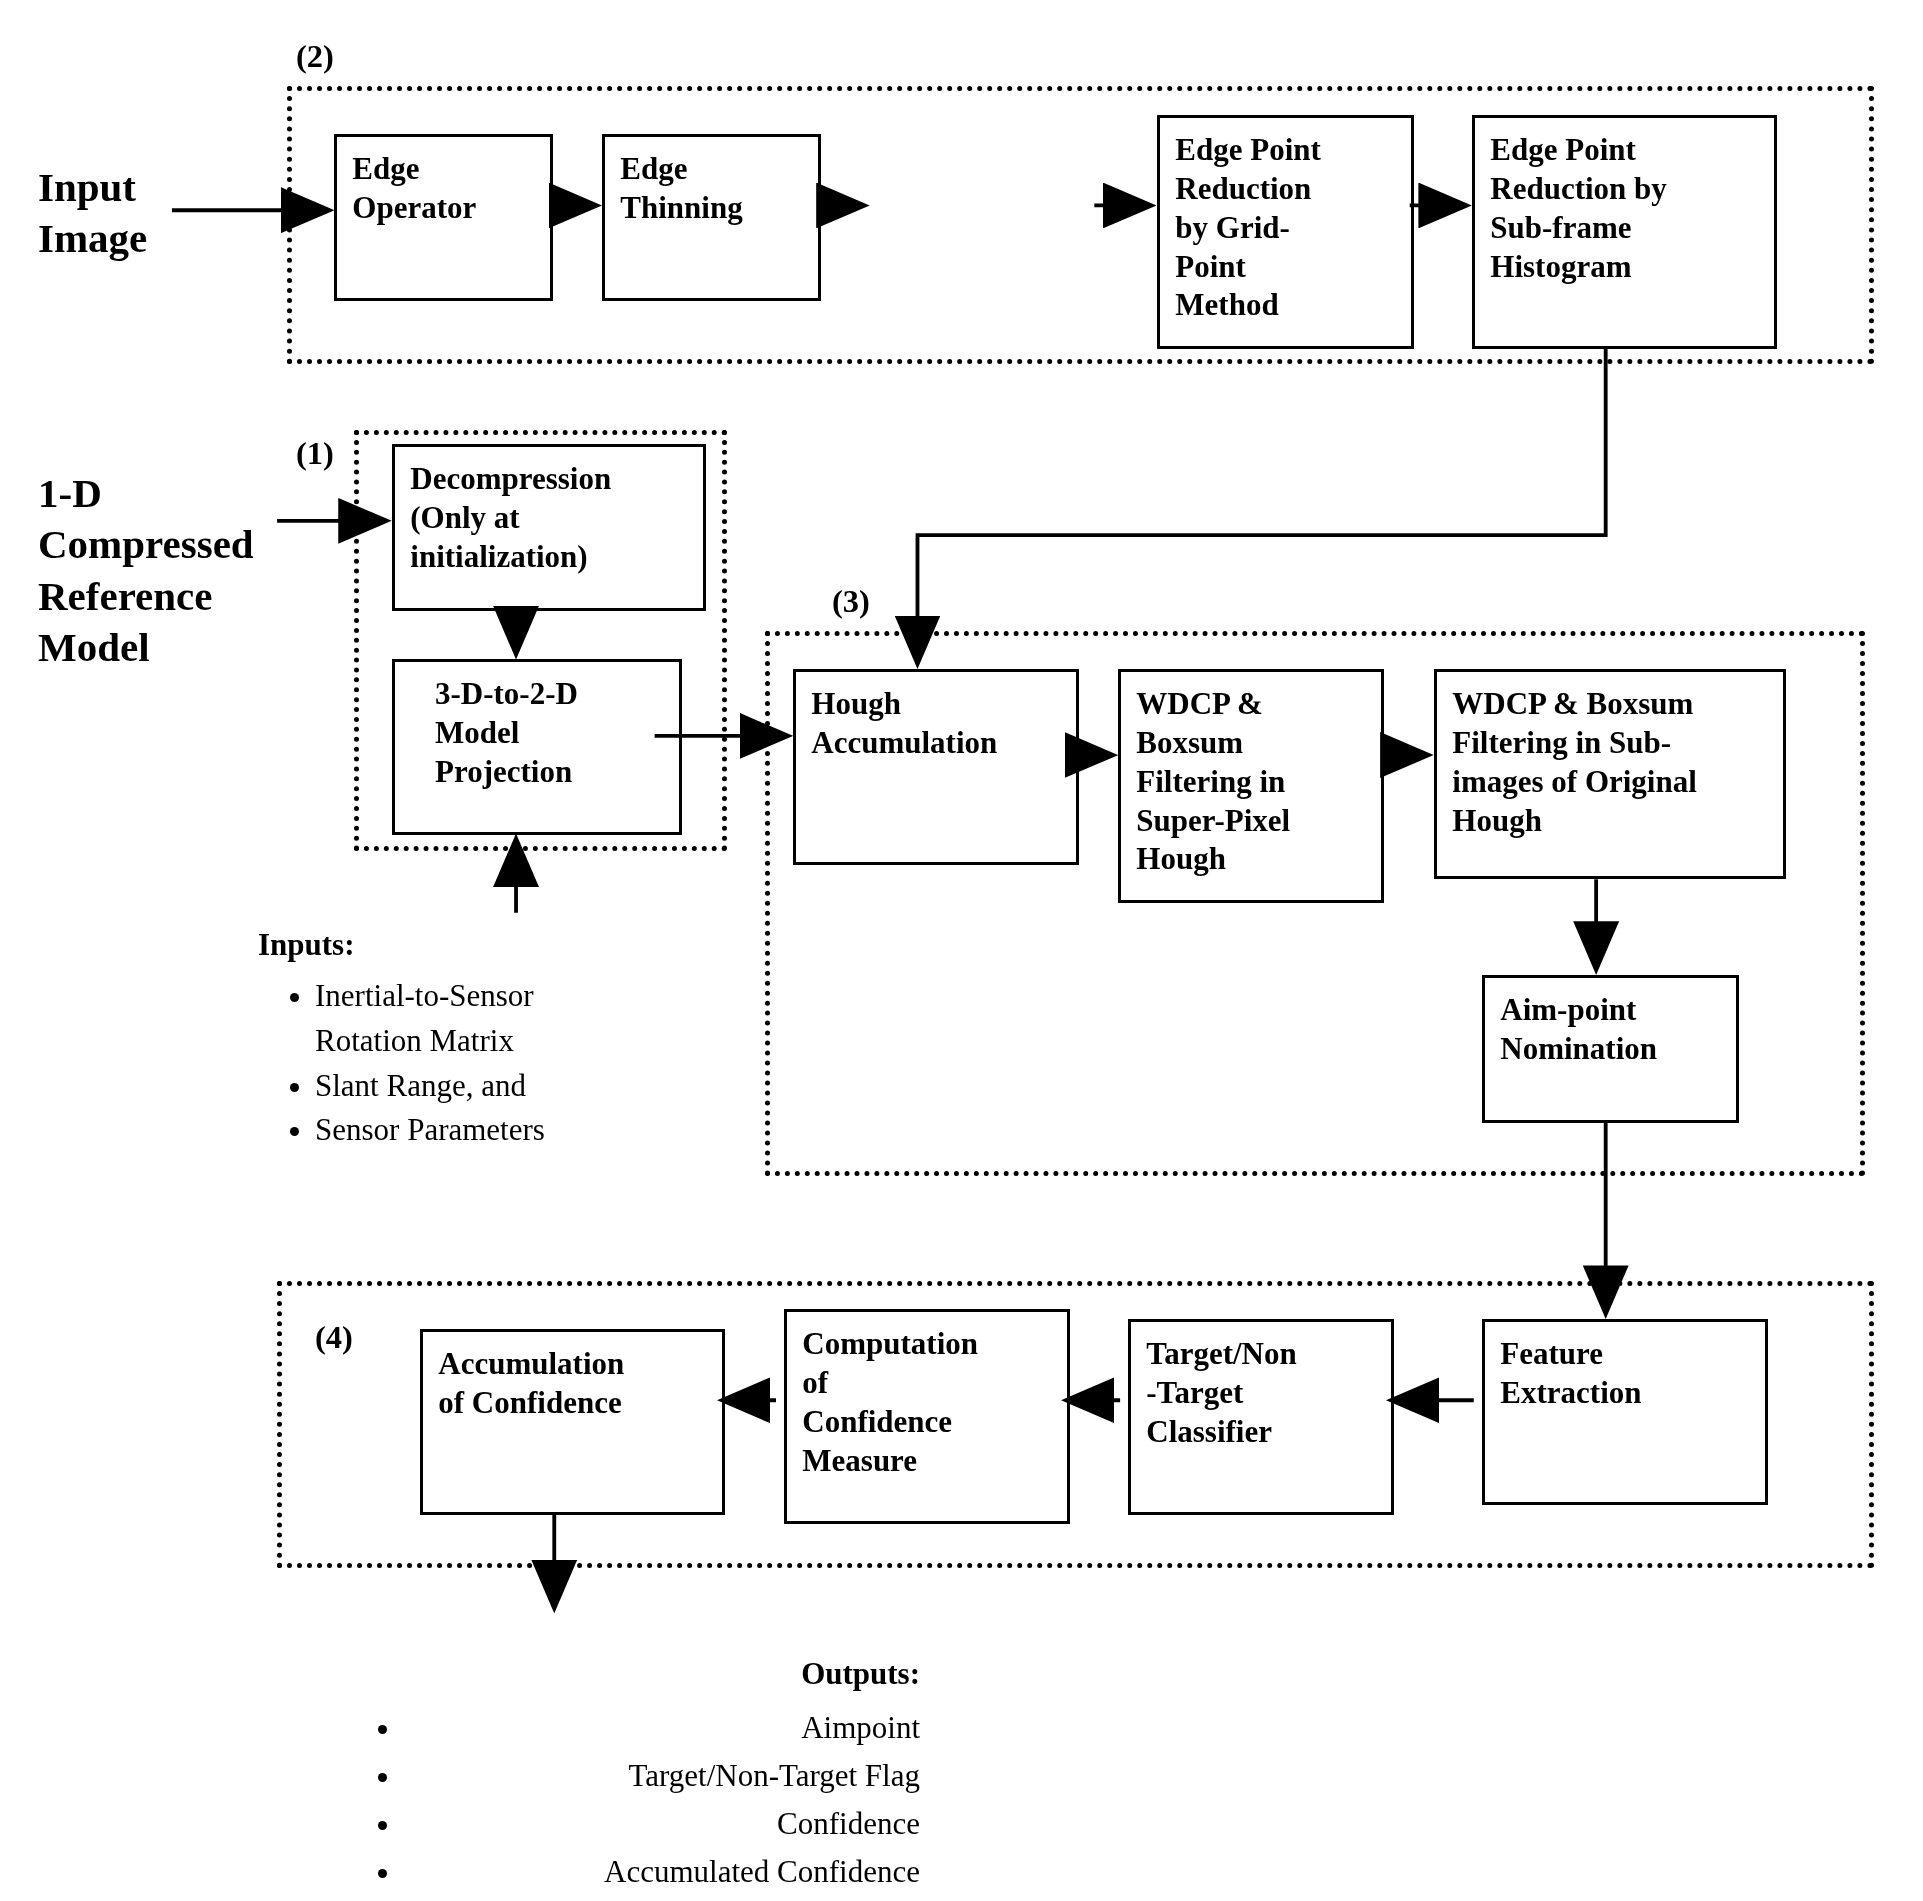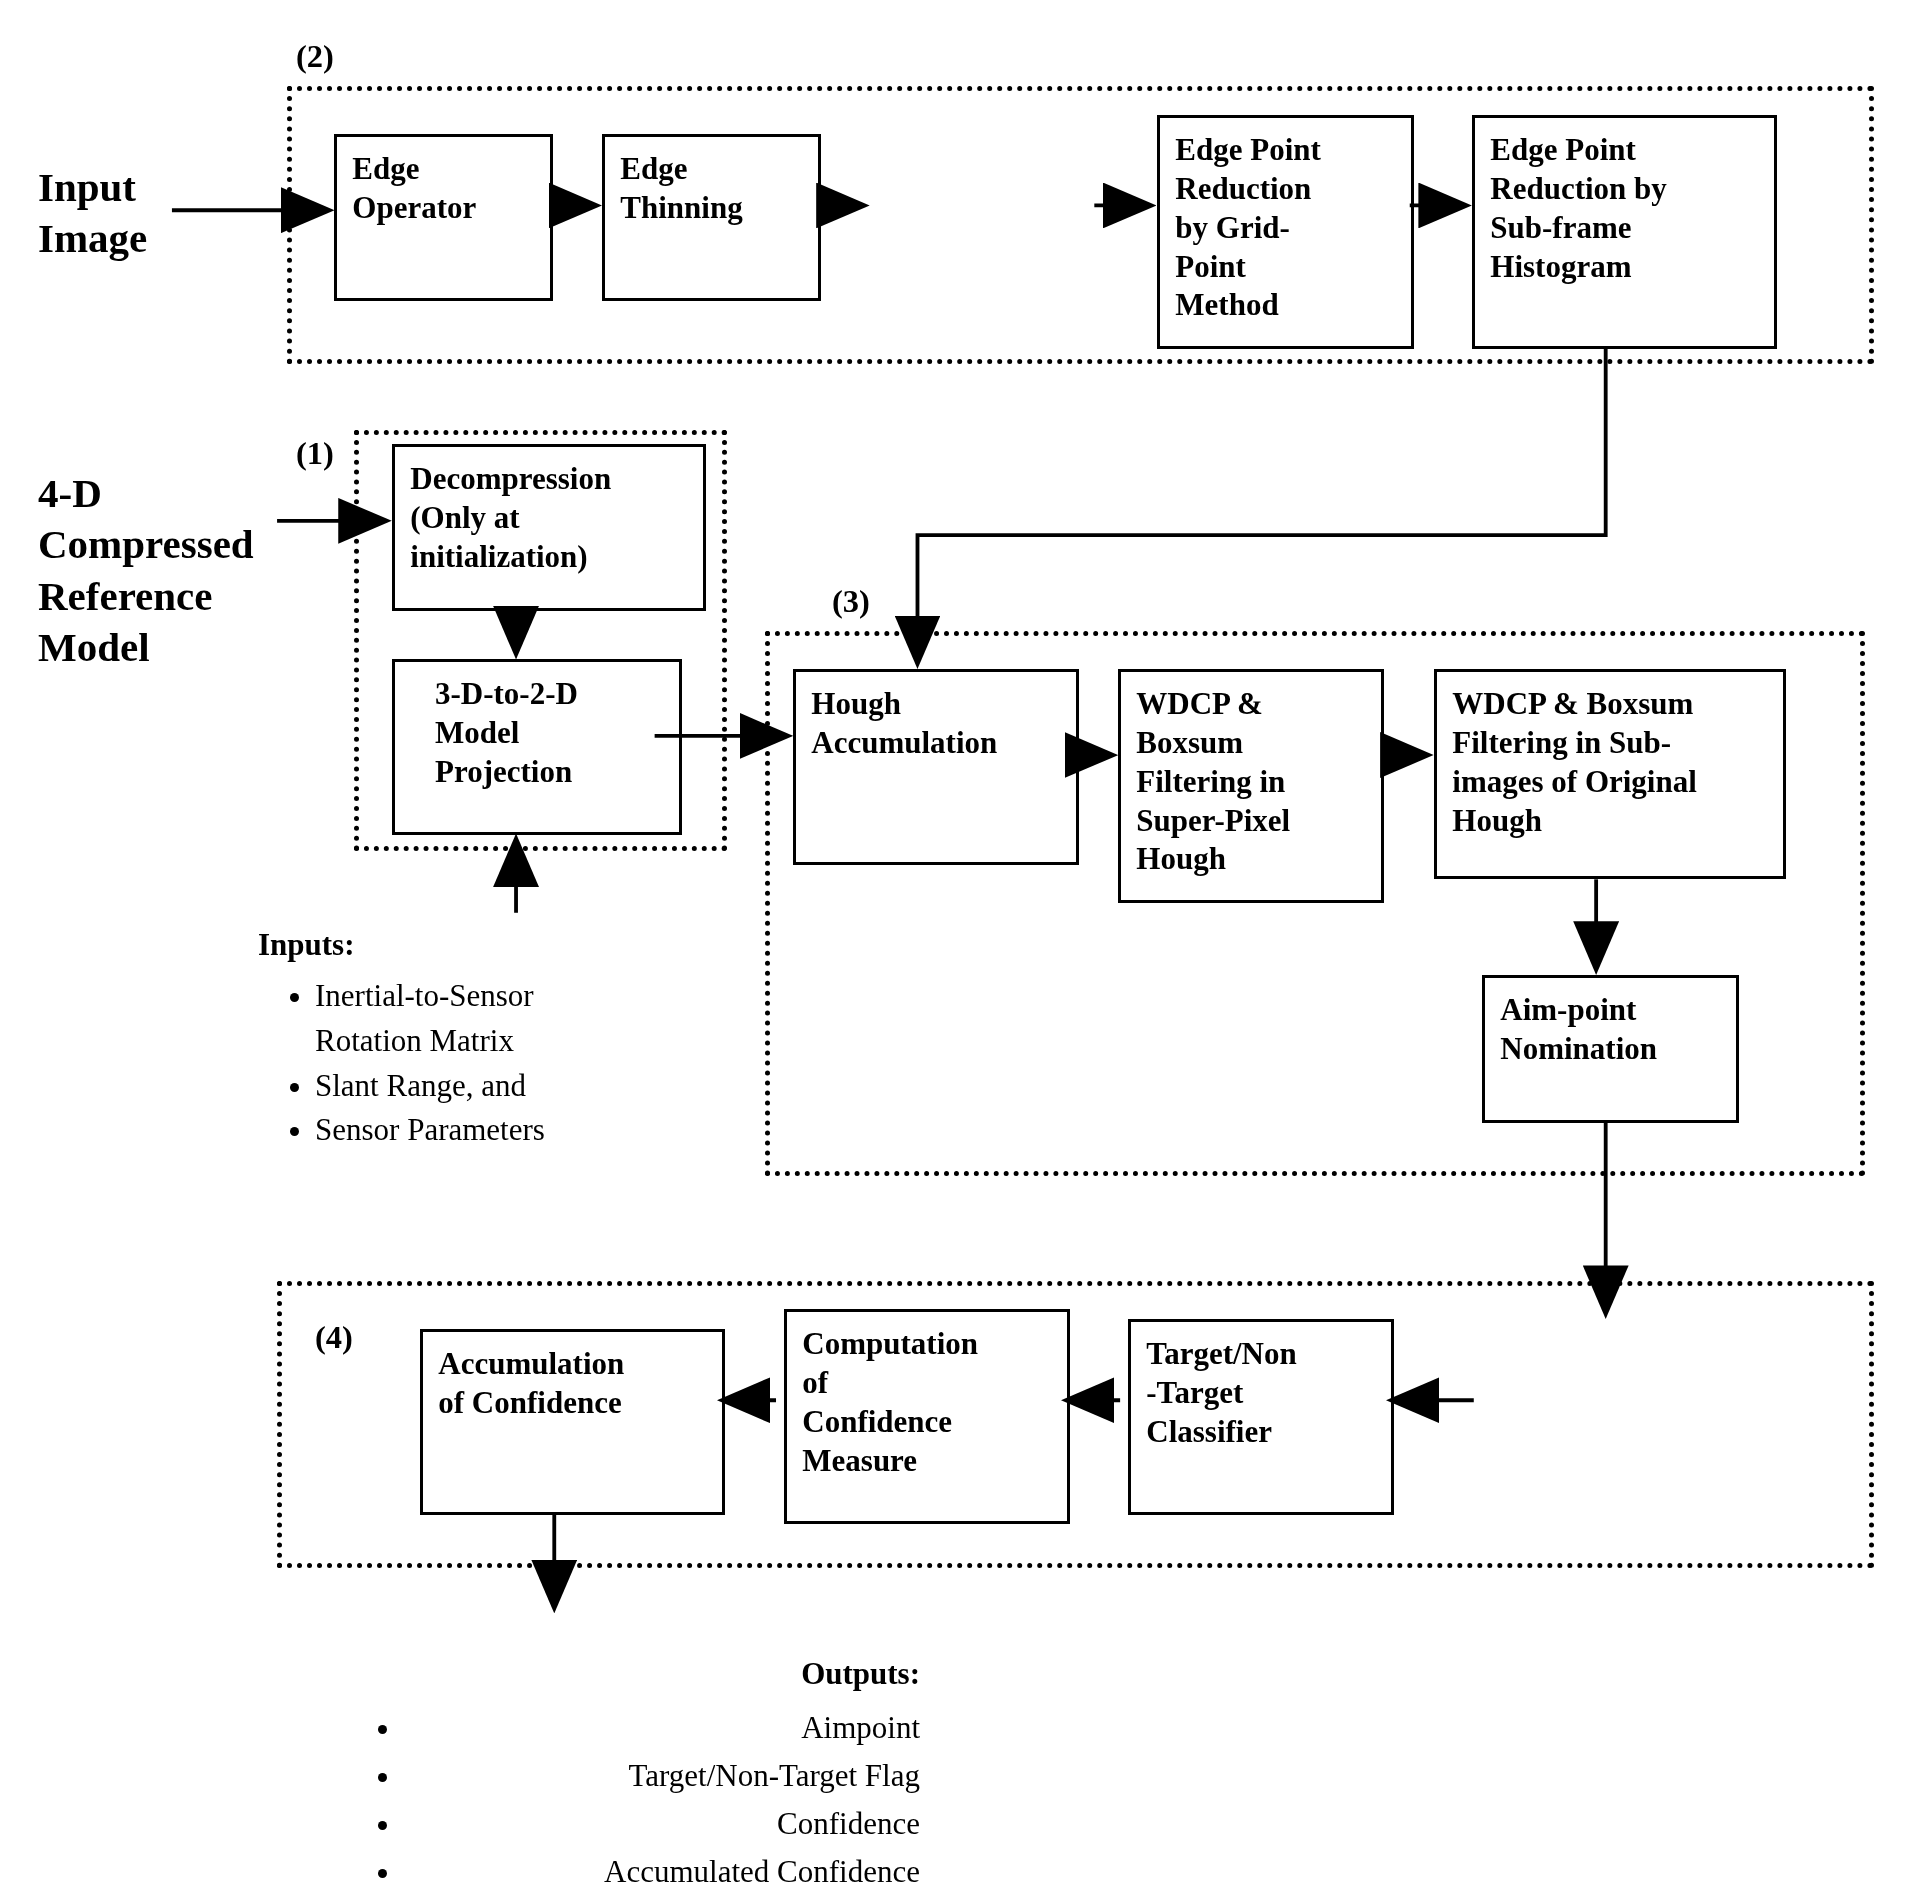--- a/index.html
+++ b/index.html
@@ -81,21 +81,21 @@
   <div class="box" style="left:1138px; top:96px; width:220px; height:201px; white-space:pre;">Edge Point
 Reduction
 by Grid-
 Point
 Method</div>
   <div class="box" style="left:1453px; top:96px; width:268px; height:201px; white-space:pre;">Edge Point
 Reduction by
 Sub-frame
 Histogram</div>
 
-  <div class="label" style="left:19px; top:449px; white-space:pre;">4-D
+  <div class="label" style="left:19px; top:449px; white-space:pre;">1-D
 Compressed
 Reference
 Model</div>
 
   <div class="dotted-group" style="left:335px; top:411px; width:363px; height:411px;"></div>
   <div class="num" style="left:277px; top:416px;">(1)</div>
 
   <div class="box" style="left:373px; top:425px; width:277px; height:134px; white-space:pre;">Decompression
 (Only at
 initialization)</div>
@@ -135,20 +135,22 @@
 
   <div class="box" style="left:401px; top:1310px; width:268px; height:153px; white-space:pre;">Accumulation
 of Confidence</div>
   <div class="box" style="left:765px; top:1290px; width:249px; height:182px; white-space:pre;">Computation
 of
 Confidence
 Measure</div>
   <div class="box" style="left:1109px; top:1300px; width:229px; height:163px; white-space:pre;">Target/Non
 -Target
 Classifier</div>
+  <div class="box" style="left:1463px; top:1300px; width:249px; height:153px; white-space:pre;">Feature
+Extraction</div>
 
   <div class="outputs-block" style="left:327px; top:1587px; width:574px;text-align:right;">
     <div class="hdr">Outputs:</div>
     <ul id="outputs-list">
         <li>Aimpoint</li>
         <li>Target/Non-Target Flag</li>
         <li>Confidence</li>
         <li>Accumulated Confidence</li>
       </ul>
   </div>

